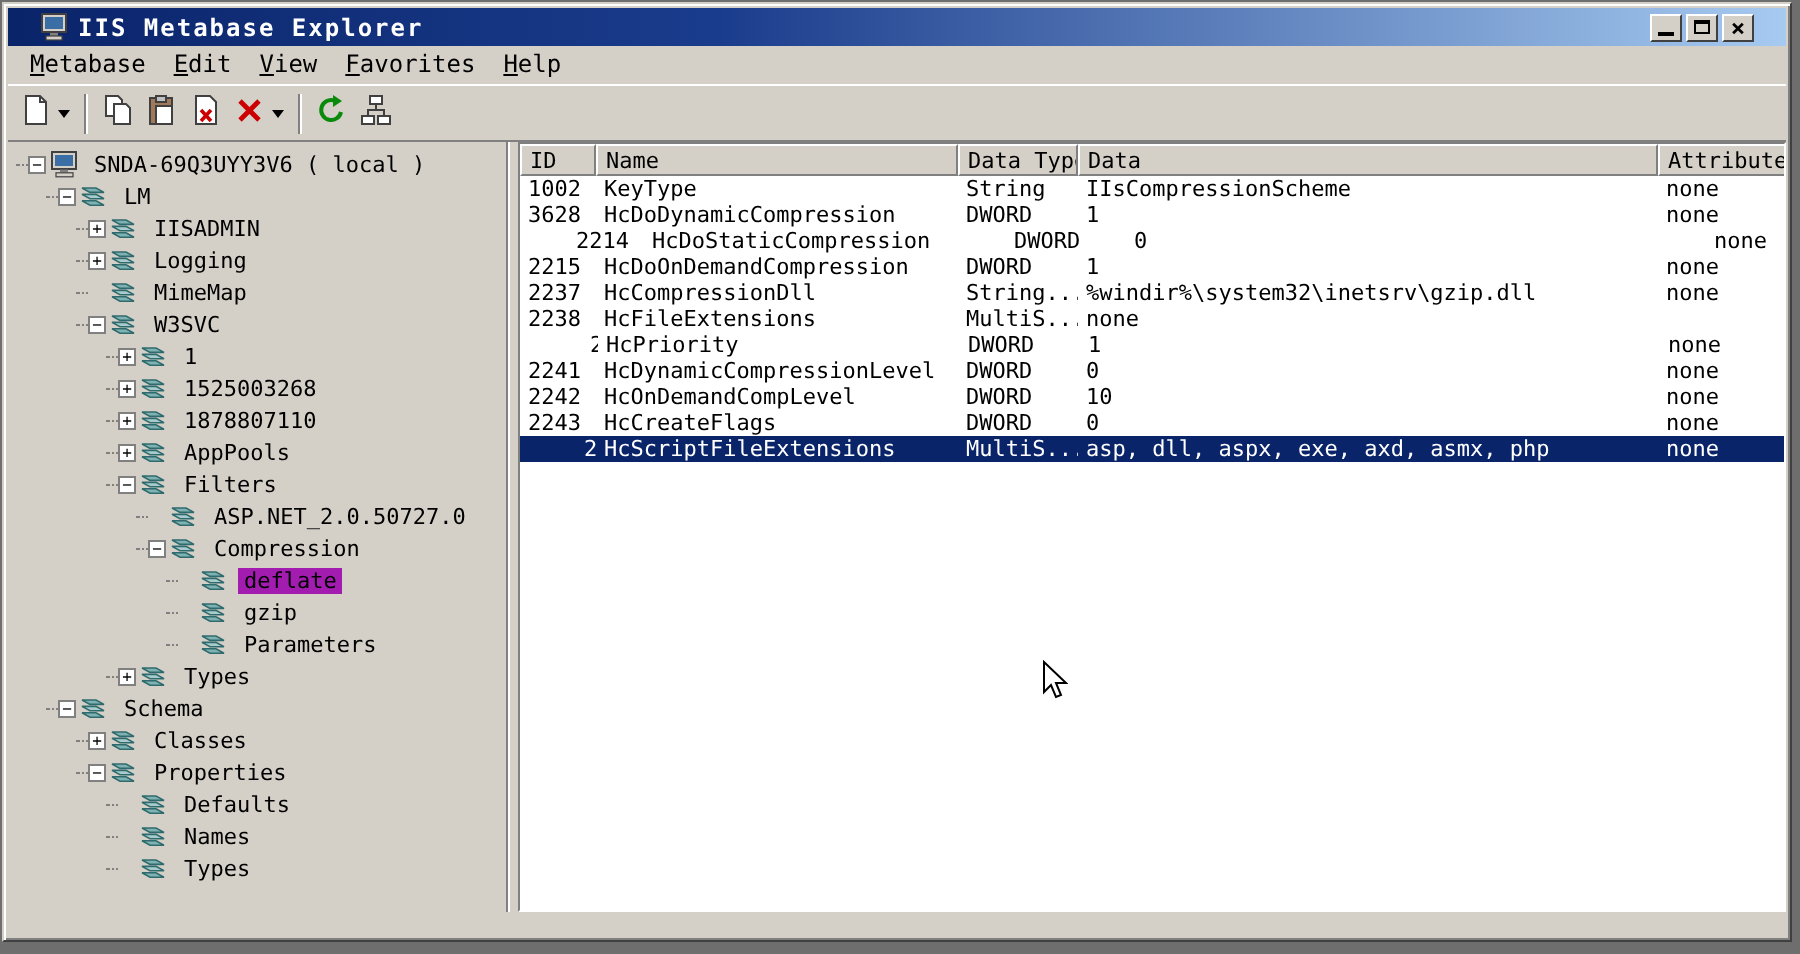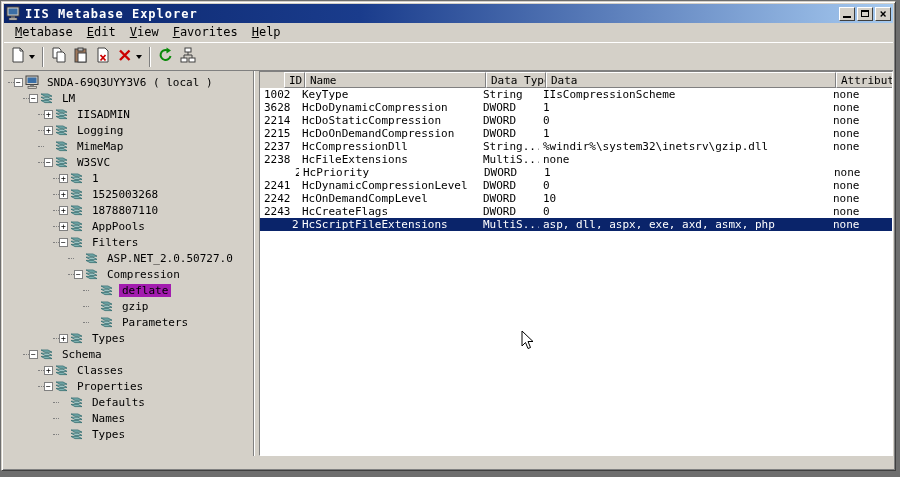--- a/index.html
+++ b/index.html
@@ -4,21 +4,21 @@
 <style>
   * { margin:0; padding:0; box-sizing:border-box; }
   html,body { width:900px; height:477px; background:#6e6e6e; overflow:hidden;
     font-family:"DejaVu Sans Mono", monospace; }
   .window { position:absolute; left:1px; top:1px; width:895px; height:470px;
     background:#d4d0c8; border:1px solid #404040; border-top-color:#d4d0c8; border-left-color:#d4d0c8;
     box-shadow: inset 1px 1px 0 #fff, inset -1px -1px 0 #808080;
     display:flex; flex-direction:column; padding:2px; }
   
   .titlebar { height:19px; background:linear-gradient(90deg,#0a246a,#1a3c8c 40%,#a6caf0);
-    display:flex; align-items:center; padding:0 2px; flex:0 0 19px; }
+    display:flex; align-items:center; padding:0 16px; flex:0 0 19px; }
   .titlebar .app-icon { width:16px; height:15px; margin-right:3px; }
   .title-text { color:#fff; font-weight:bold; font-size:12px; letter-spacing:1px; flex:1;
     white-space:nowrap; overflow:hidden; }
   .tb-btn { width:16px; height:14px; background:#d4d0c8; margin-left:2px;
     border:1px solid; border-color:#fff #404040 #404040 #fff;
     display:flex; align-items:center; justify-content:center;
     font-size:10px; line-height:10px; color:#000; }
   .glyph-min { width:8px; height:2px; background:#000; margin-top:7px; }
   .glyph-restore { width:8px; height:7px; border:1px solid #000; border-top-width:2px; background:#d4d0c8; }
   .glyph-close { font-weight:bold; font-size:12px; }
@@ -449,21 +449,21 @@
               <path d="M1 6.2 L8 6.2 L12 8.4 L5 8.4 Z" fill="#a8cccc" stroke="#2f6b6e" stroke-width="0.8"></path>
               <path d="M1 9.4 L8 9.4 L12 11.6 L5 11.6 Z" fill="#7fb2b2" stroke="#2f6b6e" stroke-width="0.8"></path>
             </svg>
           </span>
           <span class="tree-label">Types</span>
         </div>
       </div>
     <div class="splitter"></div>
     <div class="list-panel">
       <div class="list-header">
-          <span class="hcell" style="width: 21px; margin-left: 24px;">ID</span>
+          <span class="hcell" style="width: 38px;">ID</span>
           <span class="hcell" style="width: 181px;">Name</span>
           <span class="hcell" style="width: 60px;">Data Type</span>
           <span class="hcell" style="width: 290px;">Data</span>
           <span class="hcell last" style="width: 64px;">Attributes</span>
         </div>
       <div class="list-body">
           <div class="lrow">
             <span class="lcell" style="width: 38px;">1002</span>
             <span class="lcell" style="width: 181px;">KeyType</span>
             <span class="lcell" style="width: 60px;">String</span>
@@ -471,21 +471,21 @@
             <span class="lcell" style="width: 64px;">none</span>
           </div>
           <div class="lrow">
             <span class="lcell" style="width: 38px;">3628</span>
             <span class="lcell" style="width: 181px;">HcDoDynamicCompression</span>
             <span class="lcell" style="width: 60px;">DWORD</span>
             <span class="lcell" style="width: 290px;">1</span>
             <span class="lcell" style="width: 64px;">none</span>
           </div>
           <div class="lrow">
-            <span class="lcell" style="width: 38px;">2214</span>
+            <span class="lcell" style="width: 38px; margin-left: 24px;">2214</span>
             <span class="lcell" style="width: 181px;">HcDoStaticCompression</span>
             <span class="lcell" style="width: 60px;">DWORD</span>
             <span class="lcell" style="width: 290px;">0</span>
             <span class="lcell" style="width: 64px;">none</span>
           </div>
           <div class="lrow">
             <span class="lcell" style="width: 38px;">2215</span>
             <span class="lcell" style="width: 181px;">HcDoOnDemandCompression</span>
             <span class="lcell" style="width: 60px;">DWORD</span>
             <span class="lcell" style="width: 290px;">1</span>

